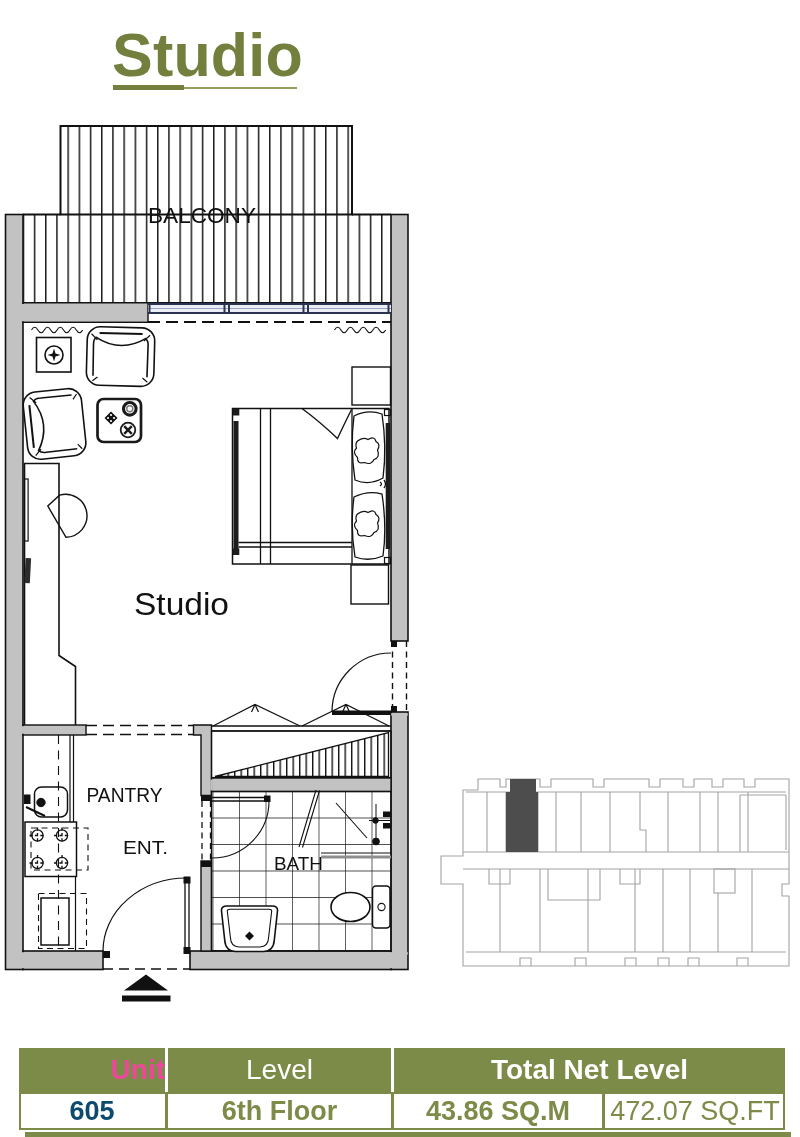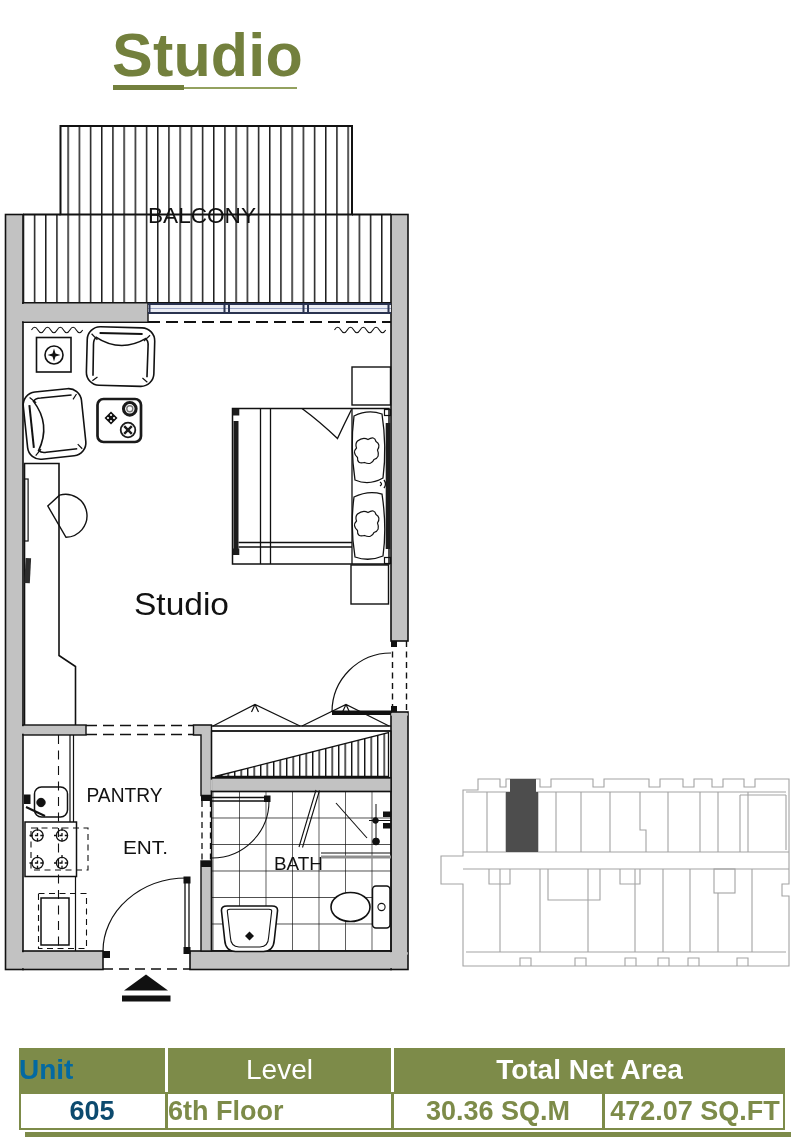--- a/index.html
+++ b/index.html
@@ -293,35 +293,35 @@
 <path d="M510,779 H536 V792 H538 V852 H506 V792 H510 Z" fill="#4d4d4d" stroke="none"></path>
 
 </svg>
 
 <div class="abs" style="left:19px;top:1048px;width:766px;height:44px;background:#7d8b49;"></div>
 
 <div class="abs" style="left:165px;top:1048px;width:3px;height:44px;background:#ffffff;"></div>
 
 <div class="abs" style="left:391px;top:1048px;width:3px;height:44px;background:#ffffff;"></div>
 
-<div class="abs" style="left:19px;top:1048px;width:146px;height:44px;line-height:44px;text-align:left;color:#0369a1;font-size:28px;font-weight:bold;">Unit</div>
+<div class="abs" style="left:19px;top:1048px;width:146px;height:44px;line-height:44px;text-align:right;color:#ec4899;font-size:28px;font-weight:bold;">Unit</div>
 
 <div class="abs" style="left:168px;top:1048px;width:223px;height:44px;line-height:44px;text-align:center;color:#fff;font-size:28px;font-weight:normal;">Level</div>
 
-<div class="abs" style="left:394px;top:1048px;width:391px;height:44px;line-height:44px;text-align:center;color:#fff;font-size:28px;font-weight:bold;">Total Net Area</div>
+<div class="abs" style="left:394px;top:1048px;width:391px;height:44px;line-height:44px;text-align:center;color:#fff;font-size:28px;font-weight:bold;">Total Net Level</div>
 
 <div class="abs" style="left:19px;top:1092px;width:766px;height:38px;background:#fff;border:2px solid #7d8b49;box-sizing:border-box;"></div>
 
 <div class="abs" style="left:165px;top:1092px;width:3px;height:38px;background:#7d8b49;"></div>
 
 <div class="abs" style="left:391px;top:1092px;width:3px;height:38px;background:#7d8b49;"></div>
 
 <div class="abs" style="left:602px;top:1092px;width:3px;height:38px;background:#7d8b49;"></div>
 
 <div class="abs" style="left:19px;top:1092px;width:146px;height:38px;line-height:38px;text-align:center;color:#0c4a6e;font-size:27px;font-weight:bold;">605</div>
 
-<div class="abs" style="left:168px;top:1092px;width:223px;height:38px;line-height:38px;color:#7d8b49;font-size:27px;font-weight:bold;">6th Floor</div>
-
-<div class="abs" style="left:394px;top:1092px;width:208px;height:38px;line-height:38px;text-align:center;color:#7d8b49;font-size:27px;font-weight:bold;">30.36 SQ.M</div>
-
-<div class="abs" style="left:605px;top:1092px;width:180px;height:38px;line-height:38px;text-align:center;color:#7d8b49;font-size:27px;font-weight:bold;">472.07 SQ.FT</div>
+<div class="abs" style="left:168px;top:1092px;width:223px;height:38px;line-height:38px;text-align:center;color:#7d8b49;font-size:27px;font-weight:bold;">6th Floor</div>
+
+<div class="abs" style="left:394px;top:1092px;width:208px;height:38px;line-height:38px;text-align:center;color:#7d8b49;font-size:27px;font-weight:bold;">43.86 SQ.M</div>
+
+<div class="abs" style="left:605px;top:1092px;width:180px;height:38px;line-height:38px;text-align:center;color:#7d8b49;font-size:27px;font-weight:normal;">472.07 SQ.FT</div>
 
 <div class="abs" style="left:25px;top:1132px;width:766px;height:5px;background:#7d8b49;"></div>
 
 </body></html>

